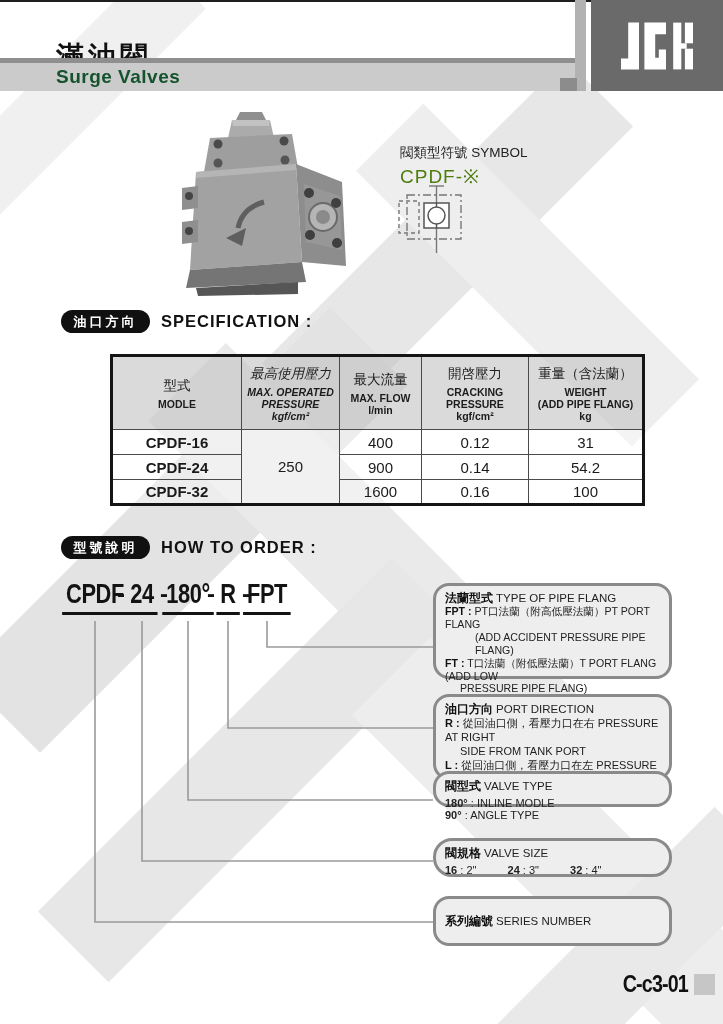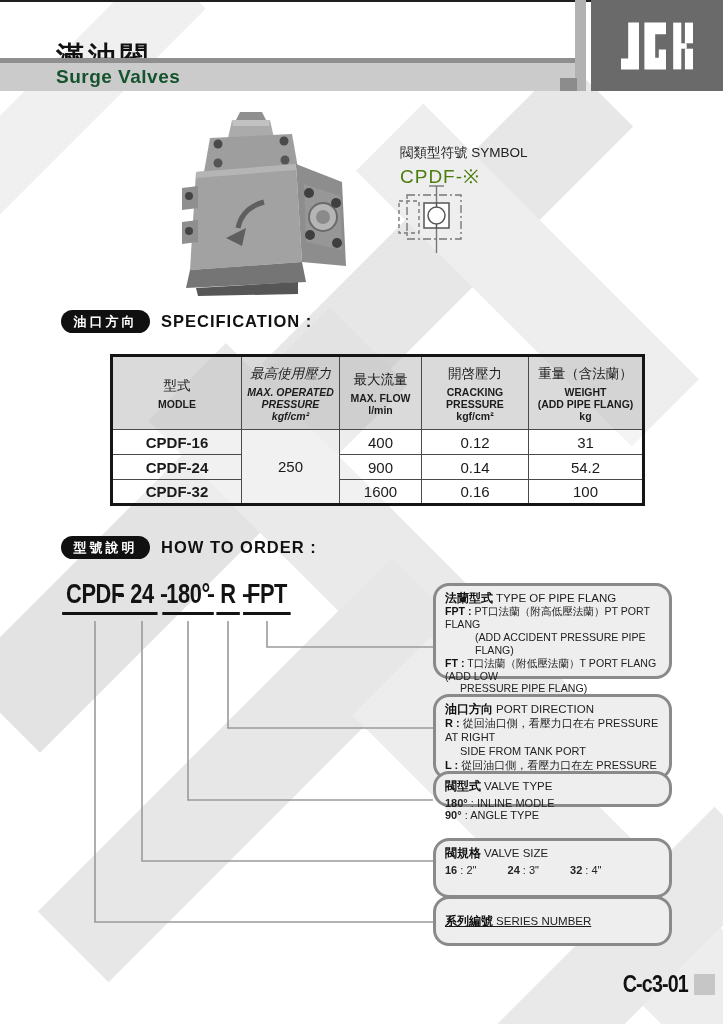--- a/index.html
+++ b/index.html
@@ -56,21 +56,21 @@
         border-radius:16px; padding:5px 9px; z-index:2; }
   .co-title { font-size:11px; line-height:14px; }
   .co-title .zh { font-weight:bold; font-size:12px; color:#111; }
   .co-title .en { font-size:11.5px; color:#222; }
   .co-line { font-size:10.6px; line-height:12.9px; color:#222; }
   .co-line b { color:#111; }
   .ind26 { padding-left:30px; } .ind14 { padding-left:15px; }
   .co2 .co-line { font-size:11px; line-height:14px; }
   .co-items { font-size:11px; margin-top:4px; color:#222; }
   .co-items .item { display:inline-block; margin-right:36px; }
-  .co5 { display:flex; align-items:center;text-decoration:underline; }
+  .co5 { display:flex; align-items:center; }
   
   .page-code { position:absolute; left:688px; top:970px; transform:translateX(-100%); white-space:nowrap; z-index:2; }
   .page-code > span { display:inline-block; transform:scaleX(0.82); transform-origin:right bottom;
       font-size:24px; font-weight:bold; letter-spacing:-1px; color:#111; }
   .footer-square { position:absolute; left:694px; top:974px; width:21px; height:21px; background:#c6c6c6; z-index:2; }
 </style>
 </head>
 <body>
 
 <div id="page">
@@ -267,21 +267,21 @@
     <div class="co-title">
       <span class="zh">閥型式</span>
       <span class="en">VALVE TYPE</span>
     </div>
     <div class="co-items">
       <span class="item"><b>180°</b><span> : INLINE MODLE</span></span>
       <span class="item"><b>90°</b><span> : ANGLE TYPE</span></span>
     </div>
   </div>
 
-  <div class="co" style="top:838px; height:60px;">
+  <div class="co" style="top:838px; height:39px;border-radius:19px;">
     <div class="co-title">
       <span class="zh">閥規格</span>
       <span class="en">VALVE SIZE</span>
     </div>
     <div class="co-items">
       <span class="item" style="margin-right:28px;"><b>16</b><span> : 2"</span></span>
       <span class="item" style="margin-right:28px;"><b>24</b><span> : 3"</span></span>
       <span class="item"><b>32</b><span> : 4"</span></span>
     </div>
   </div>

